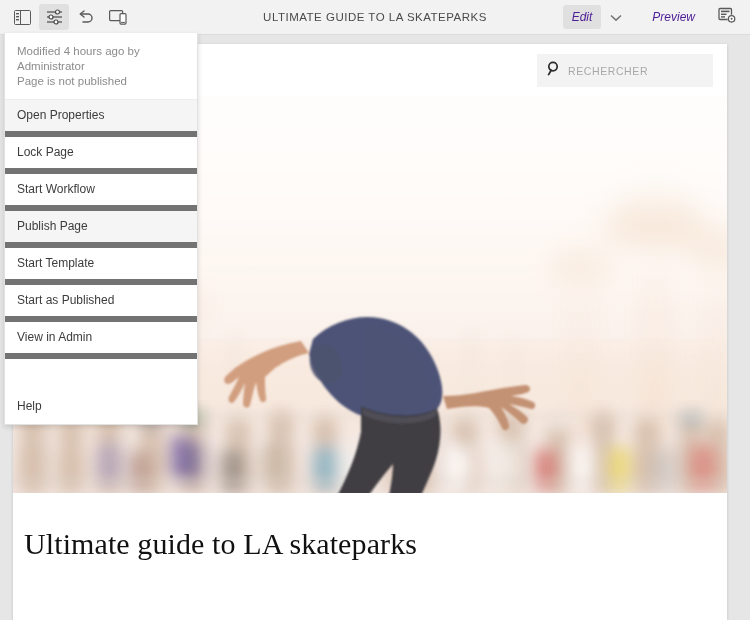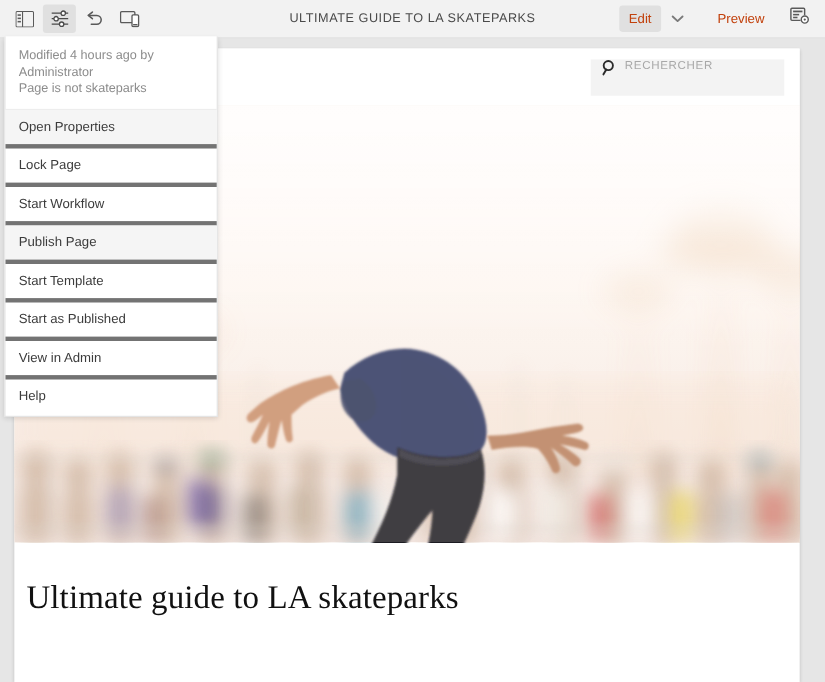--- a/index.html
+++ b/index.html
@@ -57,25 +57,26 @@
 
   .tb-right {
     position: absolute;
     right: 8px;
     display: flex;
     align-items: center;
     gap: 2px;
   }
   .pill {
     font-size: 12px;
-    color: #c2410c;
+    color: #4c1d95;
     padding: 4px 9px;
     border-radius: 3px;
     cursor: pointer;
     line-height: 16px;
+    font-style: italic;
   }
   .pill.selected { background: #e0e0e0; }
   .caret-btn {
     width: 26px; height: 24px;
     display: flex; align-items: center; justify-content: center;
     cursor: pointer; border-radius: 3px;
   }
   .gap { width: 10px; }
   .tb-icon-btn {
     width: 30px; height: 26px;
@@ -108,20 +109,21 @@
     background: #ffffff;
   }
   .search-box {
     position: absolute;
     right: 14px;
     top: 10px;
     width: 176px;
     height: 33px;
     background: #f3f3f3;
     display: flex;
+    align-items: center;
     padding-left: 10px;
     box-sizing: border-box;
     cursor: text;
   }
   .search-placeholder {
     font-size: 10.5px;
     letter-spacing: 0.6px;
     color: #a8a8a8;
     margin-left: 7px;
   }
@@ -165,23 +167,23 @@
     line-height: 15px;
     color: #8c8c8c;
     border-bottom: 1px solid #ededed;
   }
   .menu-item {
     padding: 9px 12px 9px 12px;
     font-size: 12px;
     color: #3c3c3c;
     cursor: pointer;
     line-height: 13px;
-    border-bottom: 4px solid #737373;
-  }
-  .menu-item:last-child { border-bottom: none; }
+    border-bottom: 6px solid #737373;
+  }
+  .menu-item:last-child { border-bottom: none; margin-top: 32px; }
   .menu-item.hl { background: #f5f5f5; }
 </style>
 </head>
 <body>
 
 <div class="toolbar">
 
   <div class="tb-left">
 
     <div class="tb-btn" title="Toggle Side Panel">
@@ -513,21 +515,21 @@
       </svg>
     </div>
 
     <h1 class="article-title">Ultimate guide to LA skateparks</h1>
   </div>
 </div>
 
 <div class="menu">
   <div class="menu-status">
     <div>Modified 4 hours ago by Administrator</div>
-    <div>Page is not skateparks</div>
+    <div>Page is not published</div>
   </div>
   <div class="menu-item hl">Open Properties</div>
   <div class="menu-item">Lock Page</div>
   <div class="menu-item">Start Workflow</div>
   <div class="menu-item hl">Publish Page</div>
   <div class="menu-item">Start Template</div>
   <div class="menu-item">Start as Published</div>
   <div class="menu-item">View in Admin</div>
   <div class="menu-item">Help</div>
 </div>

